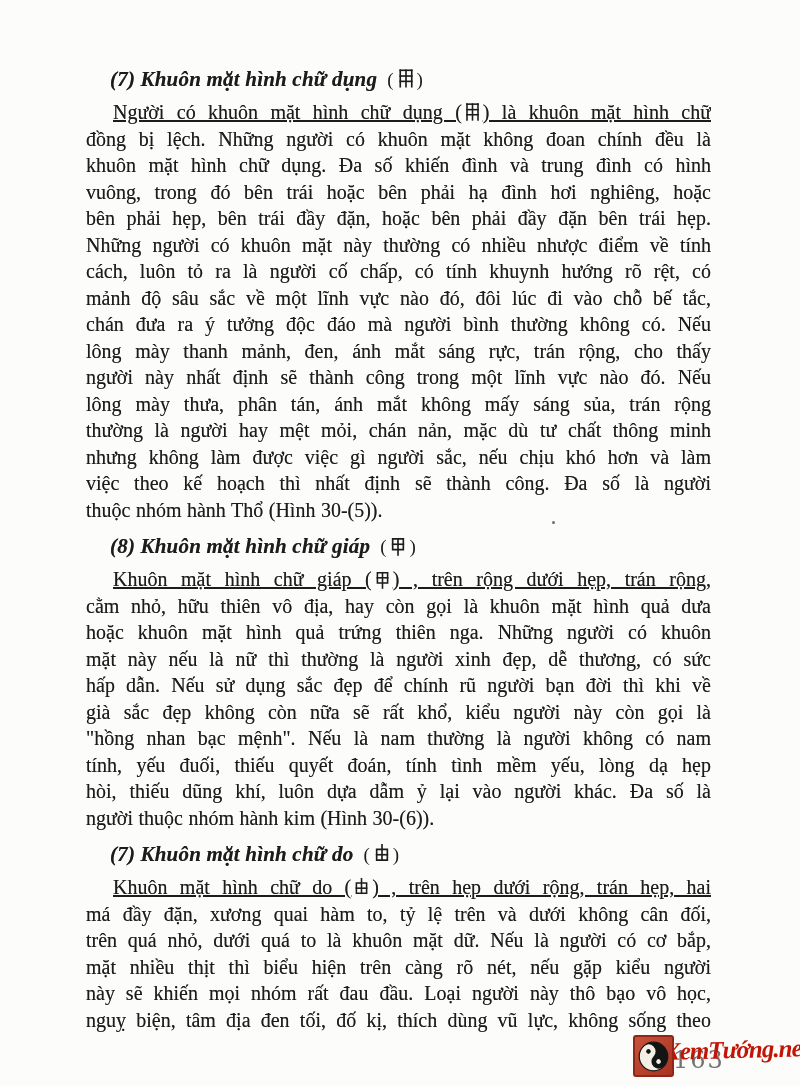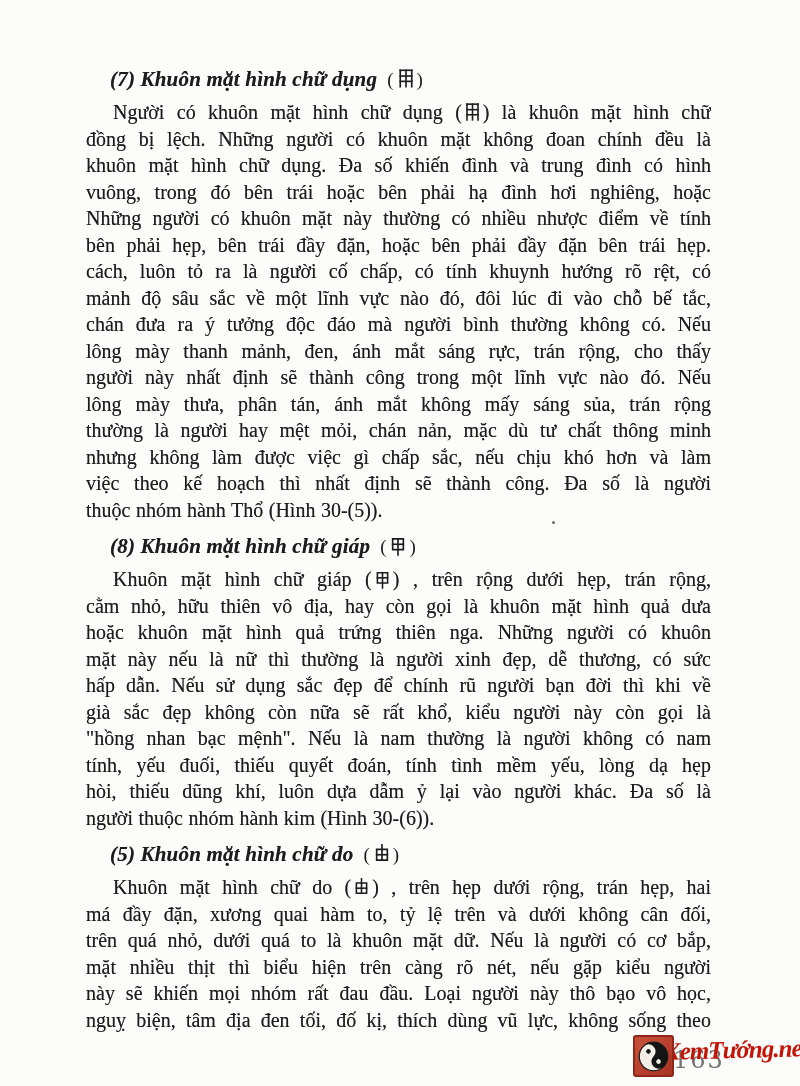--- a/index.html
+++ b/index.html
@@ -40,21 +40,21 @@
   .line{
     height:26.5px;
     line-height:26.5px;
     font-size:20px;
     text-align:justify;
     text-align-last:justify;
     overflow:hidden;
     text-shadow:0 0 .4px rgba(0,0,0,.5);
     word-spacing:.5px;
   }
-  .line.first{padding-left:27px;}
+  .line.first{padding-left:27px;text-decoration:underline;}
   .line.end{text-align:right;text-align-last:left;}
   .cjk{
     display:inline-block;
     width:19px;height:22px;
     vertical-align:-4px;
     margin:0 1px;
   }
   .cjk svg{
     width:100%;height:100%;
     stroke:currentColor;stroke-width:2;fill:none;stroke-linecap:square;
@@ -109,30 +109,30 @@
                 <path d="M5 4h14"></path>
                 <path d="M5 4v20"></path>
                 <path d="M19 4v20"></path>
                 <path d="M5 11h14"></path>
                 <path d="M5 17.5h14"></path>
                 <path d="M12 4v20"></path>
               </svg></span>) là khuôn mặt hình chữ</div>
           <div class="line">đồng bị lệch. Những người có khuôn mặt không đoan chính đều là</div>
           <div class="line">khuôn mặt hình chữ dụng. Đa số khiến đình và trung đình có hình</div>
           <div class="line">vuông, trong đó bên trái hoặc bên phải hạ đình hơi nghiêng, hoặc</div>
+          <div class="line">bên phải hẹp, bên trái đầy đặn, hoặc bên phải đầy đặn bên trái hẹp.</div>
           <div class="line">Những người có khuôn mặt này thường có nhiều nhược điểm về tính</div>
-          <div class="line">bên phải hẹp, bên trái đầy đặn, hoặc bên phải đầy đặn bên trái hẹp.</div>
           <div class="line">cách, luôn tỏ ra là người cố chấp, có tính khuynh hướng rõ rệt, có</div>
           <div class="line">mảnh độ sâu sắc về một lĩnh vực nào đó, đôi lúc đi vào chỗ bế tắc,</div>
           <div class="line">chán đưa ra ý tưởng độc đáo mà người bình thường không có. Nếu</div>
           <div class="line">lông mày thanh mảnh, đen, ánh mắt sáng rực, trán rộng, cho thấy</div>
           <div class="line">người này nhất định sẽ thành công trong một lĩnh vực nào đó. Nếu</div>
           <div class="line">lông mày thưa, phân tán, ánh mắt không mấy sáng sủa, trán rộng</div>
           <div class="line">thường là người hay mệt mỏi, chán nản, mặc dù tư chất thông minh</div>
-          <div class="line">nhưng không làm được việc gì chấp sắc, nếu chịu khó hơn và làm</div>
+          <div class="line">nhưng không làm được việc gì người sắc, nếu chịu khó hơn và làm</div>
           <div class="line">việc theo kế hoạch thì nhất định sẽ thành công. Đa số là người</div>
           <div class="line end">thuộc nhóm hành Thổ (Hình 30-(5)).</div>
         </div>
       </div>
       <div class="section">
         <div class="heading"><span class="h-label">(8) Khuôn mặt hình chữ giáp</span><span class="h-cjk">(<span class="cjk"><svg viewBox="0 0 24 28">
                 <path d="M5.5 6h13v13h-13z"></path>
                 <path d="M5.5 12.5h13"></path>
                 <path d="M12 6v19.5"></path>
               </svg></span>)</span></div>
@@ -147,21 +147,21 @@
           <div class="line">mặt này nếu là nữ thì thường là người xinh đẹp, dễ thương, có sức</div>
           <div class="line">hấp dẫn. Nếu sử dụng sắc đẹp để chính rũ người bạn đời thì khi về</div>
           <div class="line">già sắc đẹp không còn nữa sẽ rất khổ, kiểu người này còn gọi là</div>
           <div class="line">"hồng nhan bạc mệnh". Nếu là nam thường là người không có nam</div>
           <div class="line">tính, yếu đuối, thiếu quyết đoán, tính tình mềm yếu, lòng dạ hẹp</div>
           <div class="line">hòi, thiếu dũng khí, luôn dựa dẫm ỷ lại vào người khác. Đa số là</div>
           <div class="line end">người thuộc nhóm hành kim (Hình 30-(6)).</div>
         </div>
       </div>
       <div class="section">
-        <div class="heading"><span class="h-label">(5) Khuôn mặt hình chữ do</span><span class="h-cjk">(<span class="cjk"><svg viewBox="0 0 24 28">
+        <div class="heading"><span class="h-label">(7) Khuôn mặt hình chữ do</span><span class="h-cjk">(<span class="cjk"><svg viewBox="0 0 24 28">
                 <path d="M5.5 9h13v13h-13z"></path>
                 <path d="M5.5 15.5h13"></path>
                 <path d="M12 3.5v18.5"></path>
               </svg></span>)</span></div>
         <div class="para">
           <div class="line first">Khuôn mặt hình chữ do (<span class="cjk"><svg viewBox="0 0 24 28">
                 <path d="M5.5 9h13v13h-13z"></path>
                 <path d="M5.5 15.5h13"></path>
                 <path d="M12 3.5v18.5"></path>
               </svg></span>) , trên hẹp dưới rộng, trán hẹp, hai</div>

